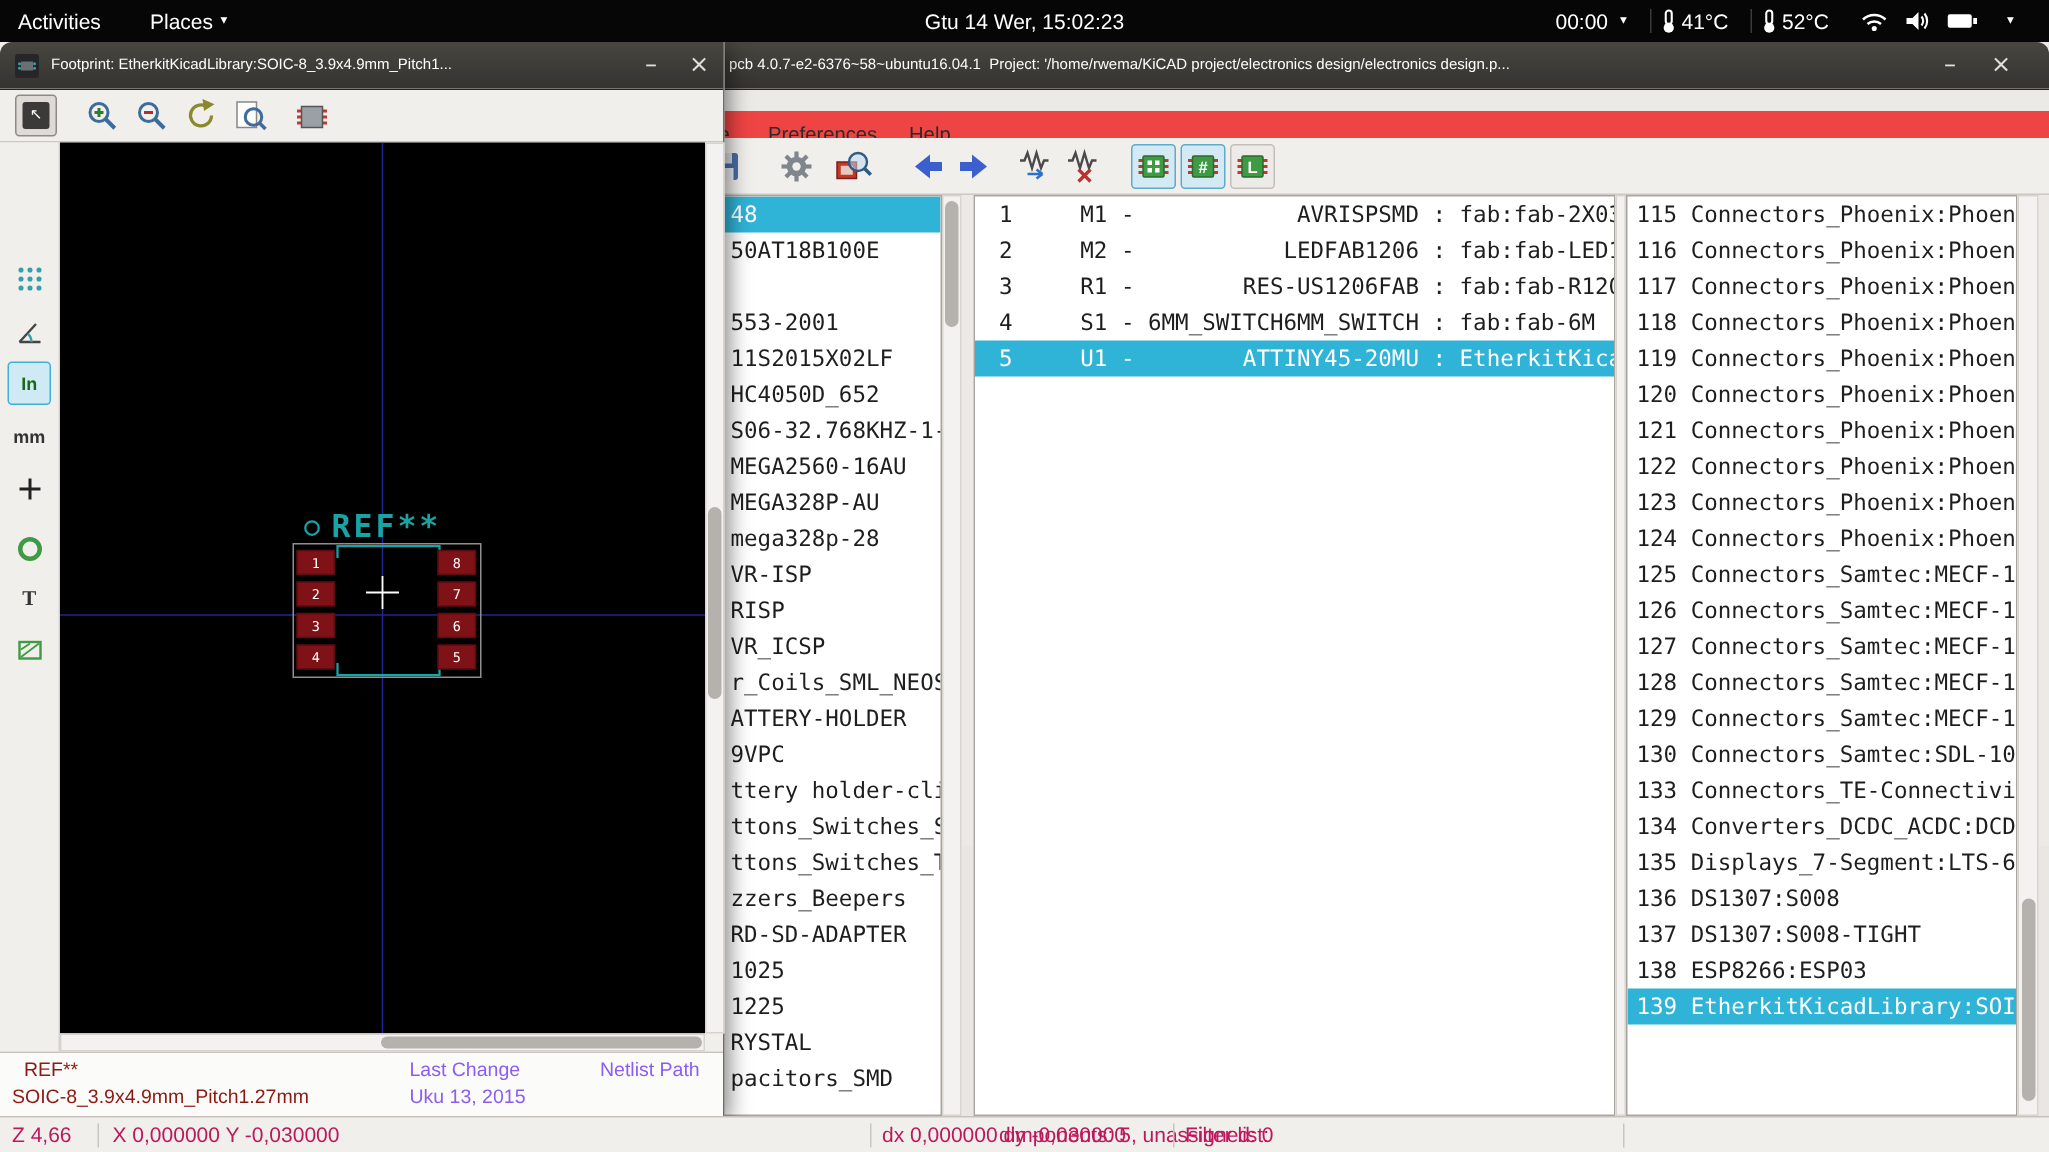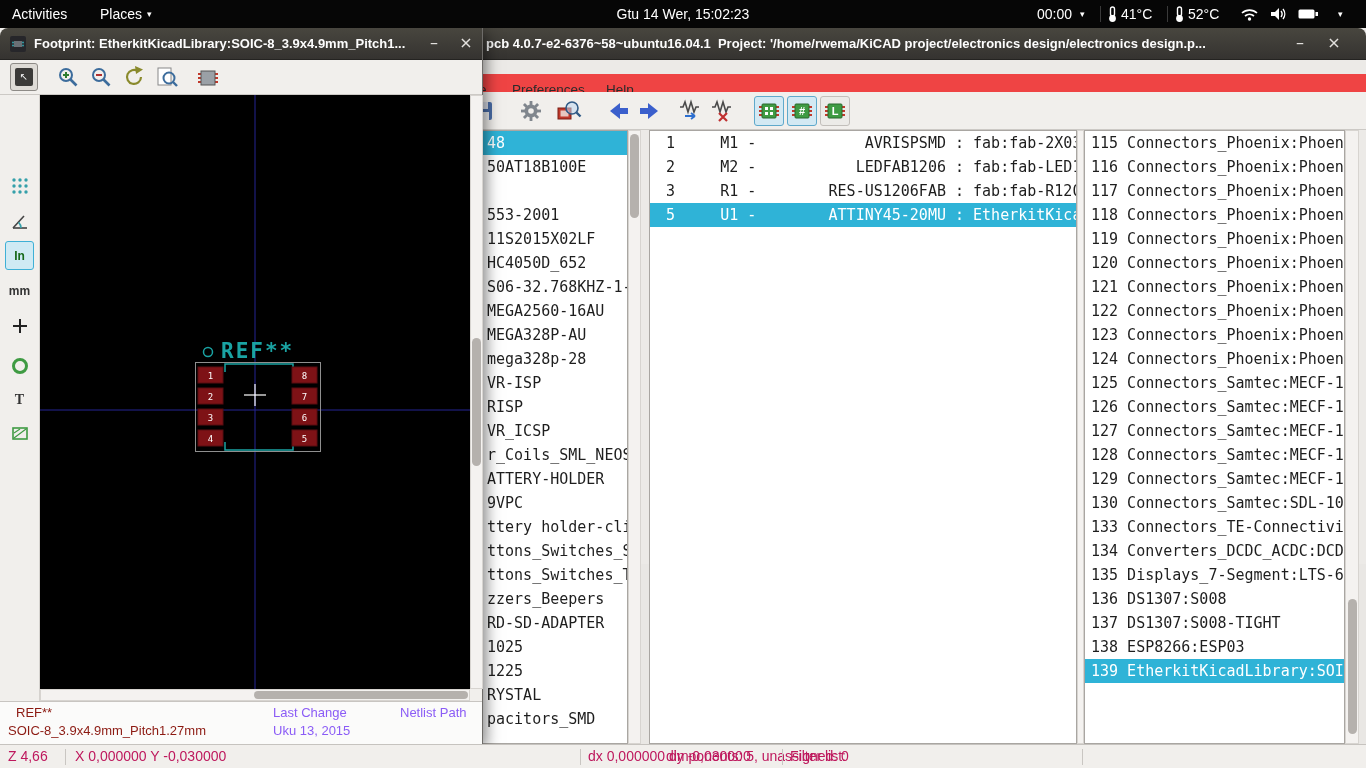--- a/index.html
+++ b/index.html
@@ -9,21 +9,21 @@
 
   
   .topbar{position:absolute;left:0;top:0;width:1366px;height:28px;background:#060606;color:#fff;font-size:14px;z-index:40}
   .topbar span{position:absolute;top:0;line-height:28px;white-space:pre}
   .topbar .caret{font-family:"DejaVu Sans",sans-serif;font-size:9px}
   .topbar .tb-sep{width:1px;height:16px;background:#3a3a3a;top:6px}
   .tbicon{position:absolute}
 
   
   .titlebar{position:absolute;left:0;top:0;right:0;height:32px;background:linear-gradient(#48463f,#353330);border-bottom:1px solid #242321}
-  .titlebar .title{position:absolute;font-weight:bold;font-size:13px;color:#fdfdfd;line-height:32px;white-space:pre;overflow:hidden}
+  .titlebar .title{position:absolute;font-weight:normal;font-size:10px;color:#fdfdfd;line-height:32px;white-space:pre;overflow:hidden}
   .winbtn{position:absolute;width:24px;height:32px;line-height:30px;text-align:center;color:#e2e0dd;font-size:16px;font-family:"DejaVu Sans",sans-serif}
 
   
   .mwin{position:absolute;left:0;top:28px;width:1366px;height:536px;background:#eceae7;z-index:1}
   .mwin .titlebar{border-radius:0 8px 0 0}
   .menubar{position:absolute;left:0;top:46px;width:100%;height:32px;background:#ef4444;border-bottom:3px solid #14b8a6}
   .menu{position:absolute;line-height:32px;font-size:13.5px;color:#2b2b2b}
   .toolbar{position:absolute;left:0;top:64px;width:100%;height:38px;background:#f1efec;border-bottom:1px solid #ccc9c5}
   .tbtn{position:absolute;top:4px;width:30px;height:30px;border:1px solid transparent;border-radius:3px;display:flex;align-items:center;justify-content:center}
   .tbtn.framed{border-color:#c2bfbb;background:#ecebe8}
@@ -246,20 +246,21 @@
       </div>
     <div class="sbar" style="left:628px;top:102px;width:13px;height:614px">
       <div class="sthumb" style="left:1px;top:3px;width:9px;height:84px"></div>
     </div>
 
     <div class="panel comp" style="left:649px;top:102px;width:428px;height:614px">
 
     <div class="row">1     M1 -            AVRISPSMD : fab:fab-2X03SM</div>
         <div class="row">2     M2 -           LEDFAB1206 : fab:fab-LED120</div>
         <div class="row">3     R1 -        RES-US1206FAB : fab:fab-R1206F</div>
+        <div class="row">4     S1 - 6MM_SWITCH6MM_SWITCH : fab:fab-6M</div>
         <div class="row selected">5     U1 -        ATTINY45-20MU : EtherkitKicadL</div>
       </div>
     <div class="sbar" style="left:1077px;top:102px;width:7px;height:614px"></div>
 
     <div class="panel fpl" style="left:1084px;top:102px;width:261px;height:614px">
 
     <div class="row">115 Connectors_Phoenix:Phoen</div>
         <div class="row">116 Connectors_Phoenix:Phoen</div>
         <div class="row">117 Connectors_Phoenix:Phoen</div>
         <div class="row">118 Connectors_Phoenix:Phoen</div>

